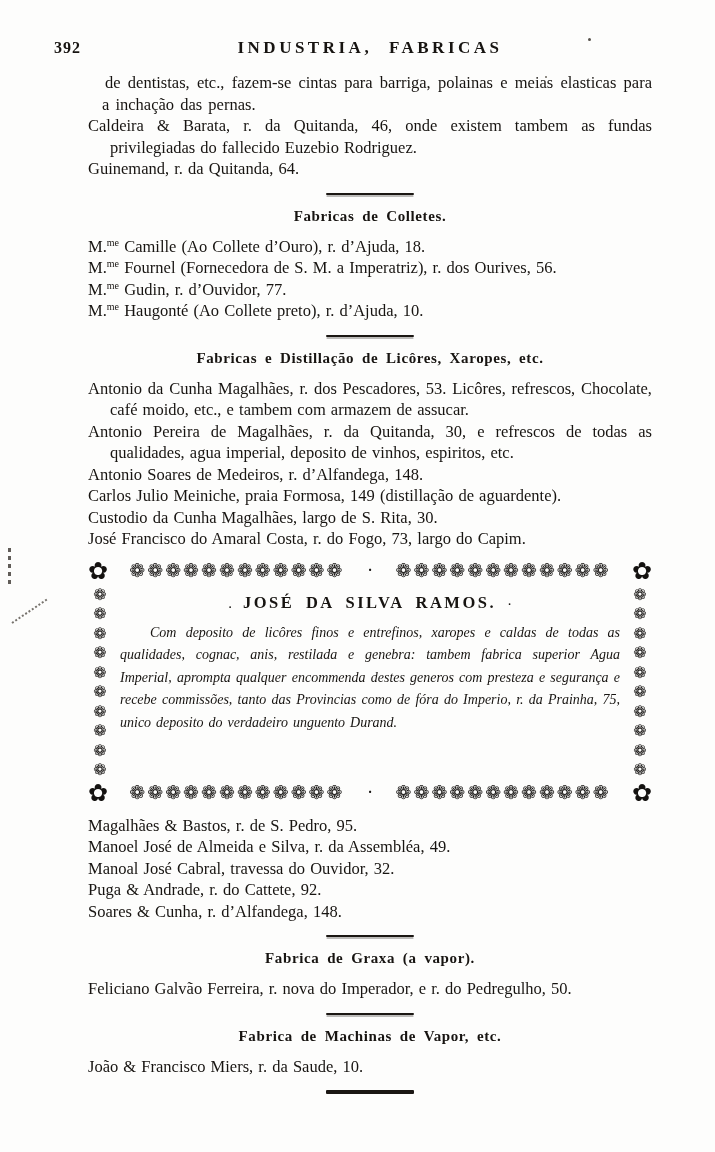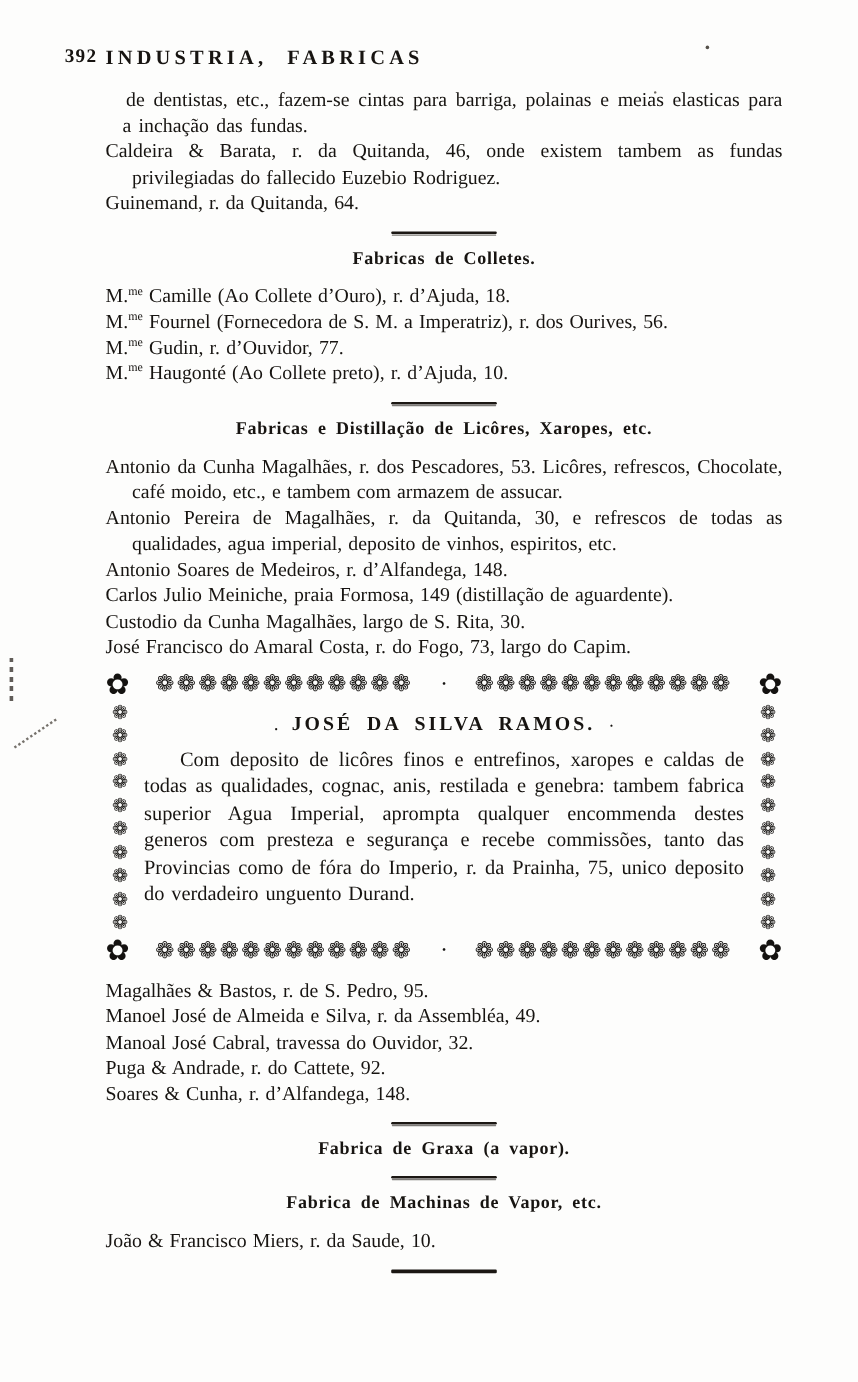--- a/index.html
+++ b/index.html
@@ -17,21 +17,21 @@
     padding: 38px 63px 0 88px;
     position: relative;
   }
   
   .header { position: relative; height: 24px; margin-bottom: 10px; }
   .page-number {
     position: absolute; left: -34px; top: 1px;
     font-weight: bold; font-size: 16px; letter-spacing: 1px;
   }
   .running-title {
-    text-align: left; font-weight: bold; font-size: 17px;
+    text-align: center; font-weight: bold; font-size: 17px;
     letter-spacing: 3.5px; word-spacing: 9px;
   }
   
   .entry {
     font-size: 16.5px; line-height: 21.5px;
     text-align: justify;
     padding-left: 22px; text-indent: -22px;
     margin: 0;
     word-spacing: 1px;
   }
@@ -76,22 +76,22 @@
     word-break: break-all; color: #141210;
   }
   .ad-content { flex: 1 1 auto; padding: 4px 8px 6px 8px; overflow: hidden; }
   .ad-title {
     text-align: center; font-weight: bold; font-size: 16.5px;
     letter-spacing: 2.5px; word-spacing: 5px;
     margin: 4px 0 9px 0;
   }
   .ad-title .tiny-dot { font-size: 11px; letter-spacing: 0; font-weight: bold; }
   .ad-body {
-    font-size: 17px; line-height: 22.5px; text-align: justify;
-    text-indent: 30px; margin: 0; word-spacing: 1.5px;
+    font-size: 14px; line-height: 22.5px; text-align: justify;
+    text-indent: 30px; margin: 0; word-spacing: 1.5px; font-style: italic;
   }
   
   .artifact { position: absolute; pointer-events: none; }
   .artifact.vdash {
     left: 8px; top: 548px; width: 3px; height: 40px;
     background: repeating-linear-gradient(#3a3530 0 4px, transparent 4px 8px);
     opacity: 0.8;
   }
   .artifact.diag {
     left: 12px; top: 622px; width: 42px; height: 0;
@@ -105,21 +105,21 @@
 </head>
 <body>
 
 <div class="page">
 
   <div class="header">
     <span class="page-number">392</span>
     <div class="running-title">INDUSTRIA, FABRICAS</div>
   </div>
 
-  <p class="continuation">de dentistas, etc., fazem-se cintas para barriga, polainas e meias elasticas para a inchação das fundas.</p>
+  <p class="continuation">de dentistas, etc., fazem-se cintas para barriga, polainas e meias elasticas para a inchação das pernas.</p>
   <p class="entry">Caldeira &amp; Barata, r. da Quitanda, 46, onde existem tambem as fundas privilegiadas do fallecido Euzebio Rodriguez.</p>
   <p class="entry">Guinemand, r. da Quitanda, 64.</p>
 
   <div class="divider"></div>
 
   <h2 class="section-heading">Fabricas de Colletes.</h2>
   <p class="entry"><span>M.</span><sup class="mme">me</sup><span> Camille (Ao Collete d’Ouro), r. d’Ajuda, 18.</span></p>
   <p class="entry"><span>M.</span><sup class="mme">me</sup><span> Fournel (Fornecedora de S. M. a Imperatriz), r. dos Ourives, 56.</span></p>
   <p class="entry"><span>M.</span><sup class="mme">me</sup><span> Gudin, r. d’Ouvidor, 77.</span></p>
   <p class="entry"><span>M.</span><sup class="mme">me</sup><span> Haugonté (Ao Collete preto), r. d’Ajuda, 10.</span></p>
@@ -161,20 +161,21 @@
 
   <p class="entry">Magalhães &amp; Bastos, r. de S. Pedro, 95.</p>
   <p class="entry">Manoel José de Almeida e Silva, r. da Assembléa, 49.</p>
   <p class="entry">Manoal José Cabral, travessa do Ouvidor, 32.</p>
   <p class="entry">Puga &amp; Andrade, r. do Cattete, 92.</p>
   <p class="entry">Soares &amp; Cunha, r. d’Alfandega, 148.</p>
 
   <div class="divider"></div>
 
   <h2 class="section-heading">Fabrica de Graxa (a vapor).</h2>
+  <p class="entry">Feliciano Galvão Ferreira, r. nova do Imperador, e r. do Pedregulho, 50.</p>
 
   <div class="divider"></div>
 
   <h2 class="section-heading">Fabrica de Machinas de Vapor, etc.</h2>
   <p class="entry">João &amp; Francisco Miers, r. da Saude, 10.</p>
 
   <div class="divider thick"></div>
 
   <div class="artifact vdash"></div>
   <div class="artifact diag"></div>

